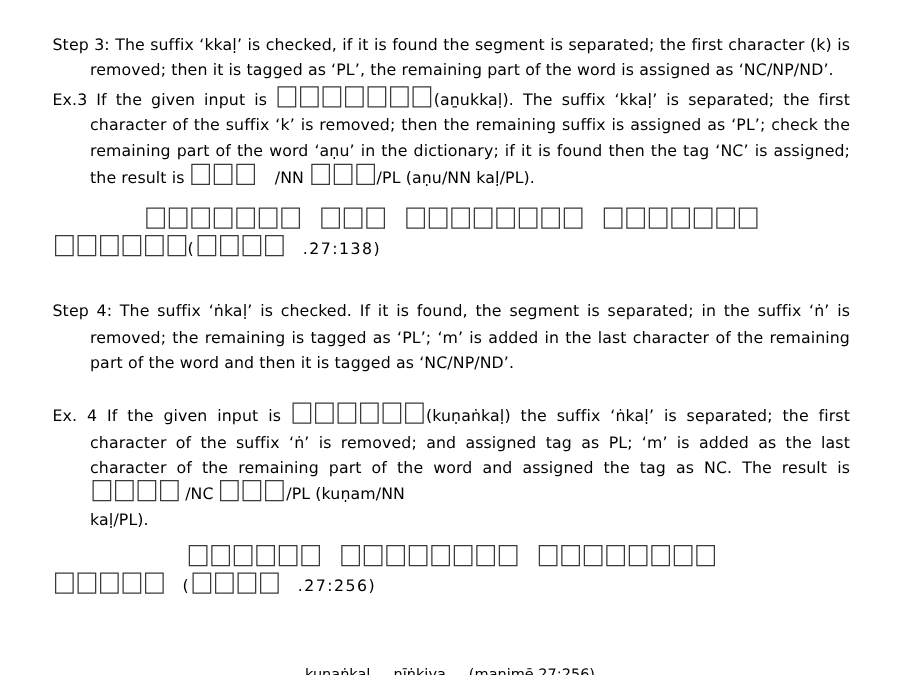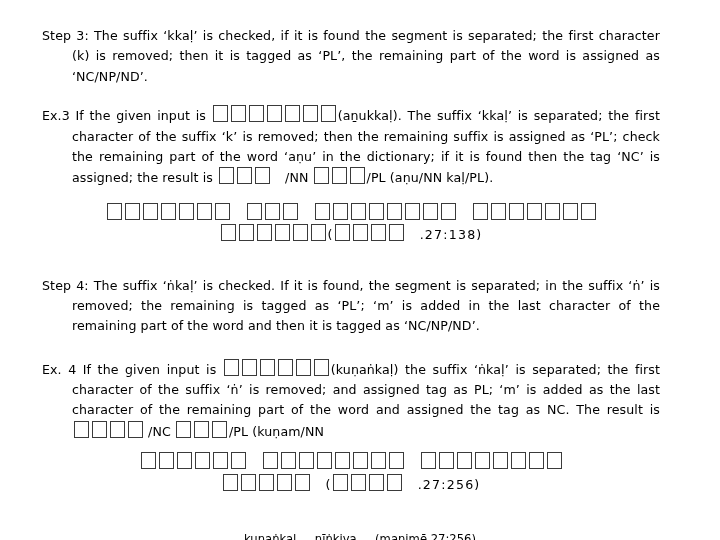--- a/index.html
+++ b/index.html
@@ -14,21 +14,21 @@
     overflow: hidden;
     position: relative;
   }
   .slide {
     position: absolute;
     left: 0;
     top: 0;
     width: 720px;
     height: 428px;
     box-sizing: border-box;
-    padding: 26px 60px 0 42px;
+    padding: 26px 40px 0 42px;
   }
   .block {
     color: #000000;
     font-size: 12.6px;
     line-height: 1.62;
     text-align: justify;
     letter-spacing: 0.1px;
   }
   .hang {
     padding-left: 30px;
@@ -39,21 +39,21 @@
     text-indent: -30px;
   }
   .tamil-center {
     text-align: center;
     margin-top: 14px;
     font-size: 12.6px;
     line-height: 1.62;
     letter-spacing: 1.2px;
   }
   .tamil-center2 {
-    text-align: center;
+    text-align: left;
     font-size: 12.6px;
     line-height: 1.62;
     letter-spacing: 1.2px;
   }
   .translit {
     text-align: center;
     font-size: 11.6px;
     margin-top: 6px;
     letter-spacing: 0.2px;
   }
@@ -85,21 +85,21 @@
 </style>
 </head>
 <body>
 
 <div class="slide">
 
   <div class="block">
     <div class="hang">Step 3: The suffix ‘kkaḷ’ is checked, if it is found the segment is separated; the first character (k) is removed; then it is tagged as ‘PL’, the remaining part of the word is assigned as ‘NC/NP/ND’.</div>
   </div>
 
-  <div class="block hang-ex" style="margin-top:18px;">
+  <div class="block hang-ex" style="margin-top:2px;">
     <span>Ex.3  If  the  given  input  is </span><span class="boxgroup" id="ex3b1"><span class="box"></span><span class="box"></span><span class="box"></span><span class="box"></span><span class="box"></span><span class="box"></span><span class="box"></span></span><span>(aṉukkaḷ). The  suffix  ‘kkaḷ’  is separated; the first character of the suffix ‘k’ is removed; then the remaining suffix is assigned as ‘PL’; check the remaining part of the word ‘aṇu’ in the dictionary; if  it  is  found  then  the  tag  ‘NC’  is  assigned;  the  result  is </span><span class="boxgroup" id="ex3b2"><span class="box"></span><span class="box"></span><span class="box"></span></span><span class="sp-wide"></span><span>/NN </span><span class="boxgroup" id="ex3b3"><span class="box"></span><span class="box"></span><span class="box"></span></span><span>/PL (aṇu/NN kaḷ/PL).</span>
   </div>
 
   <div class="tamil-center">
     <span class="boxgroup" id="t1g1"><span class="box"></span><span class="box"></span><span class="box"></span><span class="box"></span><span class="box"></span><span class="box"></span><span class="box"></span></span><span class="sp-wide"></span><span class="boxgroup" id="t1g2"><span class="box"></span><span class="box"></span><span class="box"></span></span><span class="sp-wide"></span><span class="boxgroup" id="t1g3"><span class="box"></span><span class="box"></span><span class="box"></span><span class="box"></span><span class="box"></span><span class="box"></span><span class="box"></span><span class="box"></span></span><span class="sp-wide"></span><span class="boxgroup" id="t1g4"><span class="box"></span><span class="box"></span><span class="box"></span><span class="box"></span><span class="box"></span><span class="box"></span><span class="box"></span></span>
   </div>
 
   <div class="tamil-center2">
     <span class="boxgroup" id="t2g1"><span class="box"></span><span class="box"></span><span class="box"></span><span class="box"></span><span class="box"></span><span class="box"></span></span><span>(</span><span class="boxgroup" id="t2g2"><span class="box"></span><span class="box"></span><span class="box"></span><span class="box"></span></span><span class="sp-wide"></span><span>.27:138)</span>
   </div>
@@ -108,20 +108,21 @@
   <div class="gap-lg"></div>
 
   <div class="block">
     <div class="hang">Step 4: The suffix ‘ṅkaḷ’ is checked. If it is found, the segment is separated; in the suffix ‘ṅ’ is removed; the remaining is tagged as ‘PL’; ‘m’ is added in the last character  of   the  remaining   part  of  the  word  and  then  it  is  tagged  as ‘NC/NP/ND’.</div>
   </div>
 
   <div class="gap-md"></div>
 
   <div class="block hang-ex">
     <span>Ex. 4  If  the  given  input  is </span><span class="boxgroup" id="ex4b1"><span class="box"></span><span class="box"></span><span class="box"></span><span class="box"></span><span class="box"></span><span class="box"></span></span><span>(kuṇaṅkaḷ) the  suffix  ‘ṅkaḷ’  is separated; the first character of the suffix ‘ṅ’ is removed; and assigned tag as PL; ‘m’ is added as the last character of the remaining part of the word and assigned the tag as NC. The result is </span><span class="boxgroup" id="ex4b2"><span class="box"></span><span class="box"></span><span class="box"></span><span class="box"></span></span><span> /NC </span><span class="boxgroup" id="ex4b3"><span class="box"></span><span class="box"></span><span class="box"></span></span><span>/PL (kuṇam/NN</span>
+    <div style="text-indent:0;padding-left:0;">kaḷ/PL).</div>
   </div>
 
   <div class="tamil-center" style="margin-top:10px;">
     <span class="boxgroup" id="t3g1"><span class="box"></span><span class="box"></span><span class="box"></span><span class="box"></span><span class="box"></span><span class="box"></span></span><span class="sp-wide"></span><span class="boxgroup" id="t3g2"><span class="box"></span><span class="box"></span><span class="box"></span><span class="box"></span><span class="box"></span><span class="box"></span><span class="box"></span><span class="box"></span></span><span class="sp-wide"></span><span class="boxgroup" id="t3g3"><span class="box"></span><span class="box"></span><span class="box"></span><span class="box"></span><span class="box"></span><span class="box"></span><span class="box"></span><span class="box"></span></span>
   </div>
 
   <div class="tamil-center2">
     <span class="boxgroup" id="t4g1"><span class="box"></span><span class="box"></span><span class="box"></span><span class="box"></span><span class="box"></span></span><span class="sp-wide"></span><span>(</span><span class="boxgroup" id="t4g2"><span class="box"></span><span class="box"></span><span class="box"></span><span class="box"></span></span><span class="sp-wide"></span><span>.27:256)</span>
   </div>
 

